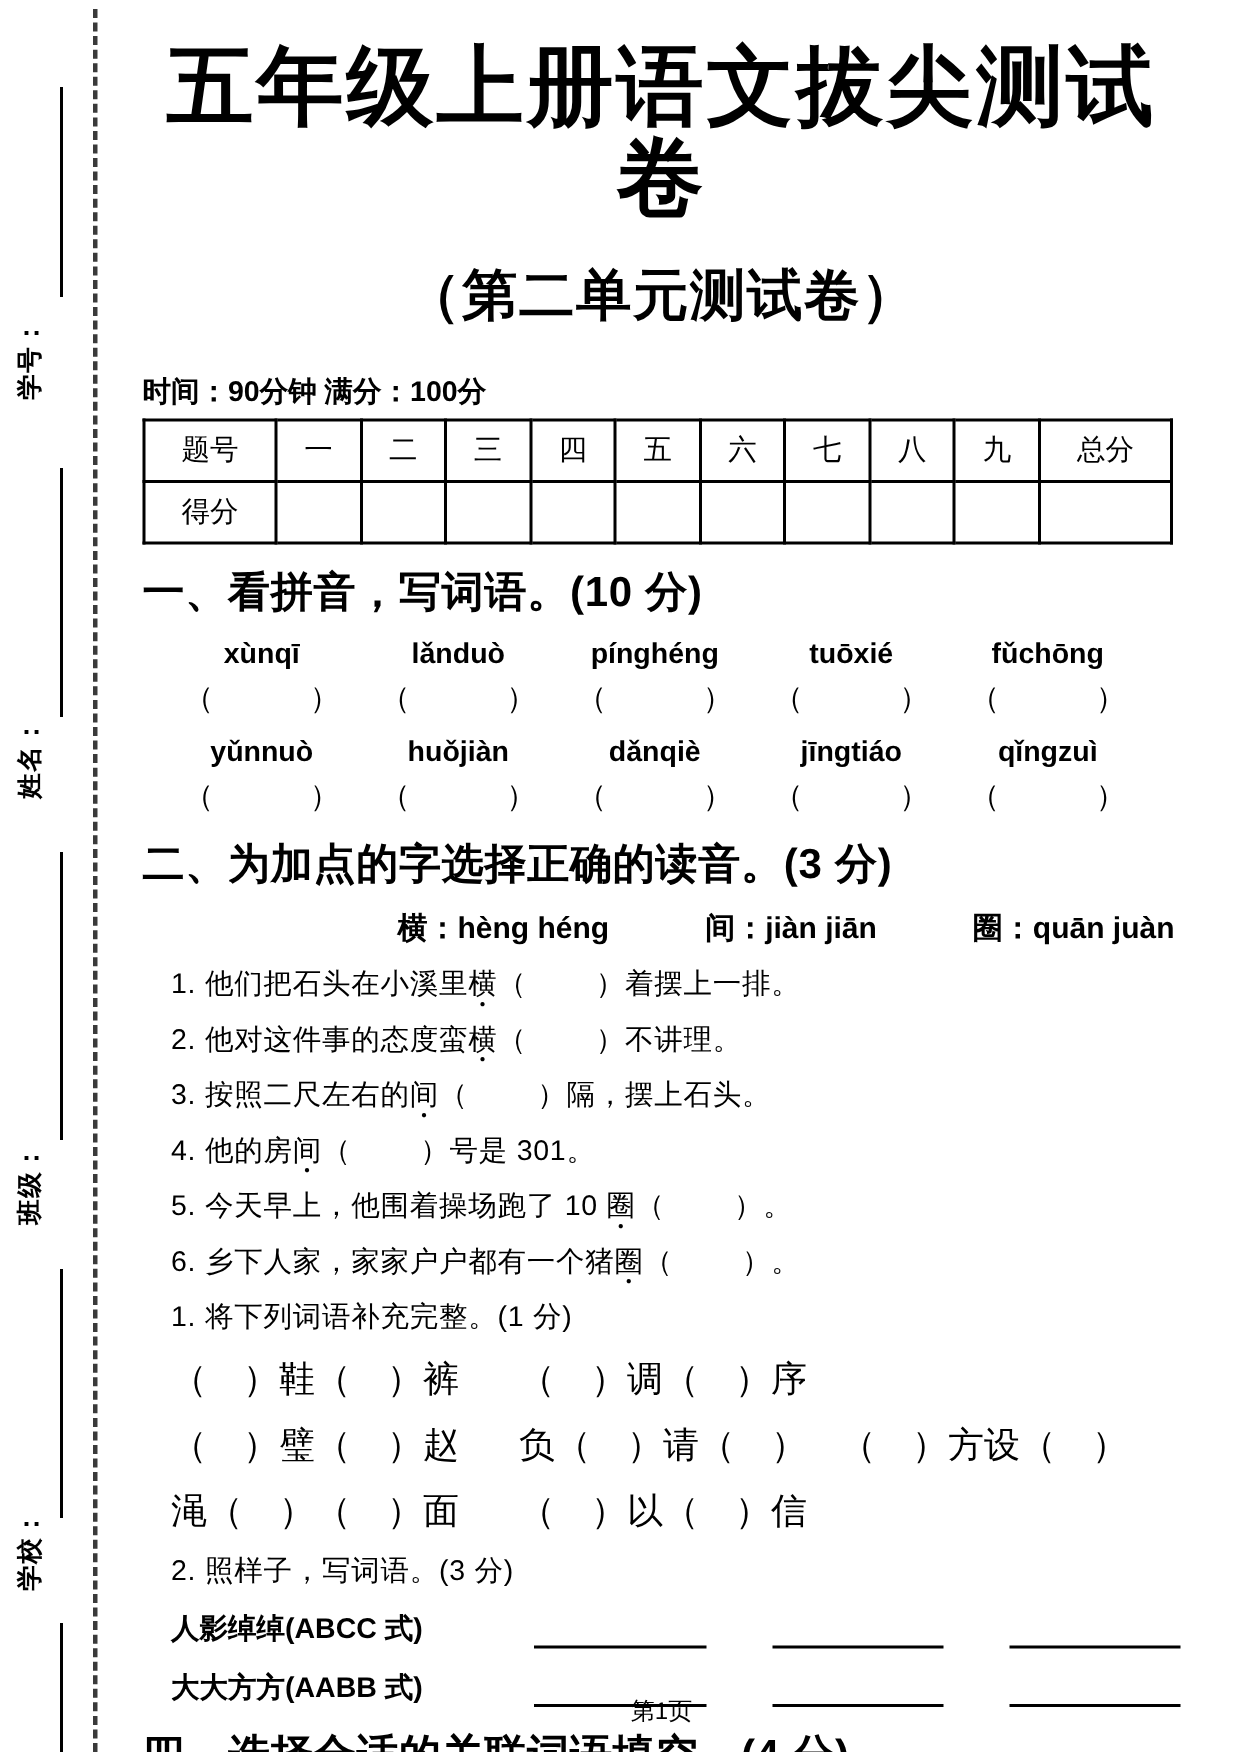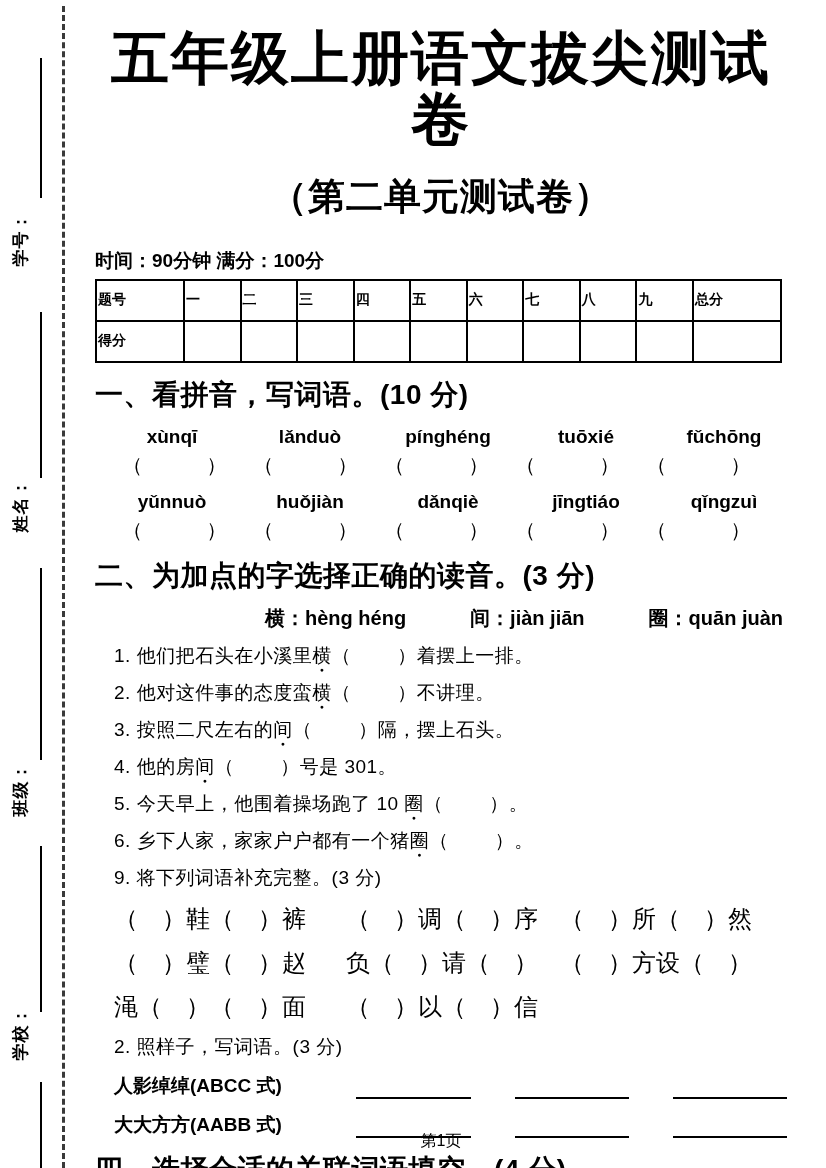--- a/index.html
+++ b/index.html
@@ -24,29 +24,29 @@
   }
   .lb1{top:228px;} .lb2{top:494px;} .lb3{top:778px;} .lb4{top:1022px;}
 
   
   .content{position:absolute;left:95px;top:16px;width:692px;}
   .title{font-size:58px;font-weight:900;text-align:center;letter-spacing:2px;line-height:1.05;margin-top:12px;}
   .subtitle{font-size:37px;font-weight:900;text-align:center;letter-spacing:1px;margin-top:22px;}
   .meta{font-size:19px;font-weight:bold;text-align:left;padding-right:24px;margin-top:26px;}
 
   table.score{border-collapse:collapse;width:687px;margin-top:5px;table-layout:fixed;}
-  table.score td{border:2px solid #000;height:37px;text-align:left;font-size:14px;font-weight:bold;}
+  table.score td{border:2px solid #000;height:37px;text-align:center;font-size:19px;font-weight:normal;}
   table.score td.first{width:84px;}
   table.score td.last{width:84px;}
 
   .sec-head{font-size:28px;font-weight:900;margin-top:13px;letter-spacing:0.5px;}
   .body-line{font-size:19px;margin-left:19px;margin-top:11px;letter-spacing:0.5px;}
 
   
-  .pinyin-row{display:flex;margin-left:14px;margin-top:12px;gap:12px;}
+  .pinyin-row{display:flex;margin-left:14px;margin-top:12px;}
   .pinyin-row .cell{width:131px;text-align:center;font-size:19px;font-weight:bold;}
   .paren-row{display:flex;margin-left:14px;margin-top:4px;}
   .paren-row .cell{width:131px;text-align:center;font-size:20px;}
   .pb-open,.pb-close{font-size:20px;}
   .bw{display:inline-block;}
   .bw-lg{width:64px;} .bw-md{width:46px;}
 
   
   .opts-row{display:flex;gap:64px;margin-left:170px;margin-top:10px;font-size:20px;font-weight:bold;}
   .q-item{font-size:19px;margin-left:19px;margin-top:11px;letter-spacing:0.5px;}
@@ -169,25 +169,24 @@
     </div>
     <div class="q-item">
       <span>5.</span>
       <span>今天早上，他围着操场跑了 10 </span><span class="dot-char">圈</span><span><span>（</span><span class="bw bw-md"></span><span>）</span></span><span>。</span>
     </div>
     <div class="q-item">
       <span>6.</span>
       <span>乡下人家，家家户户都有一个猪</span><span class="dot-char">圈</span><span><span>（</span><span class="bw bw-md"></span><span>）</span></span><span>。</span>
     </div>
 
-    <div class="body-line">9. 将下列词语补充完整。(3 分)</div>
+    <div class="body-line">1. 将下列词语补充完整。(1 分)</div>
     <div class="fill-row">
       <span class="grp1">（　）鞋（　）裤</span>
       <span class="grp2">（　）调（　）序</span>
-      <span class="grp3">（　）所（　）然</span>
     </div>
     <div class="fill-row">
       <span class="grp1">（　）璧（　）赵</span>
       <span class="grp2">负（　）请（　）</span>
       <span class="grp3">（　）方设（　）</span>
     </div>
     <div class="fill-row">
       <span class="grp1">渑（　）（　）面</span>
       <span class="grp2">（　）以（　）信</span>
     </div>

